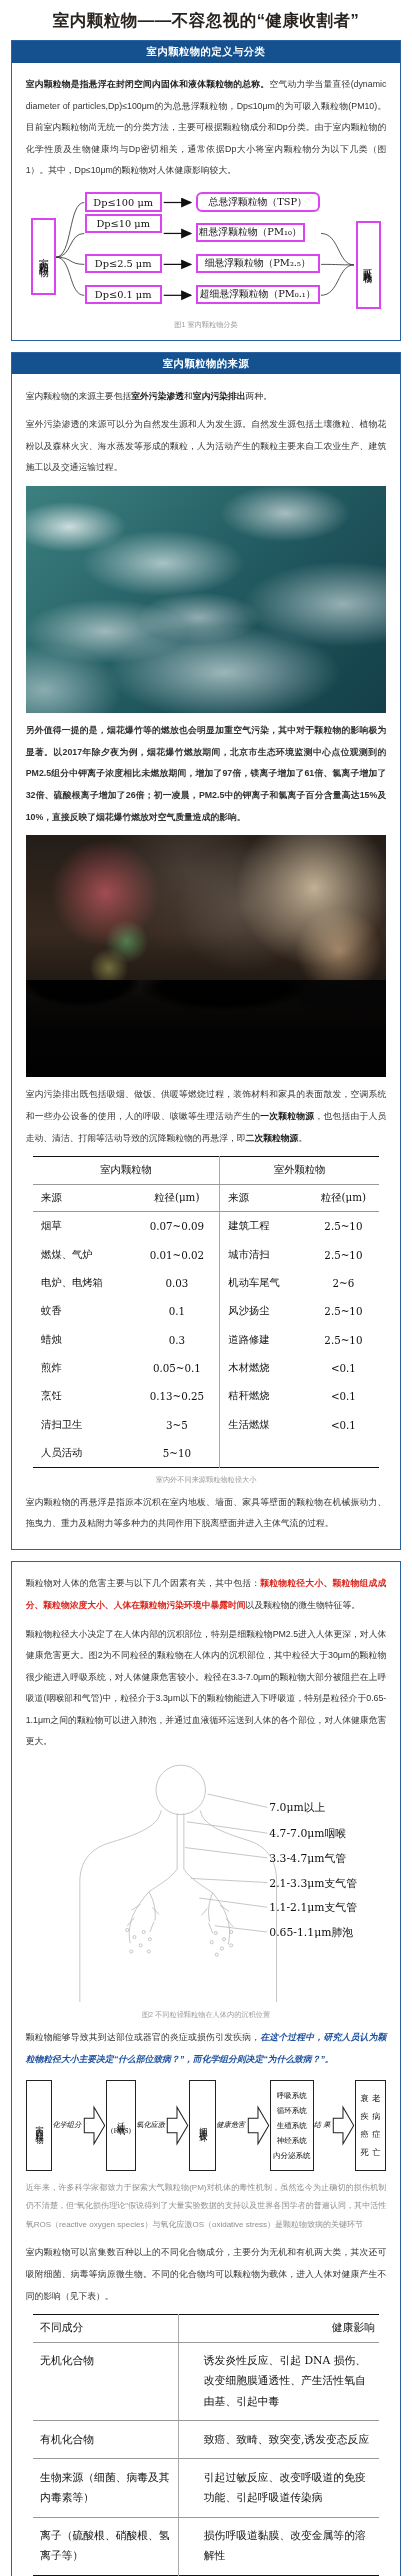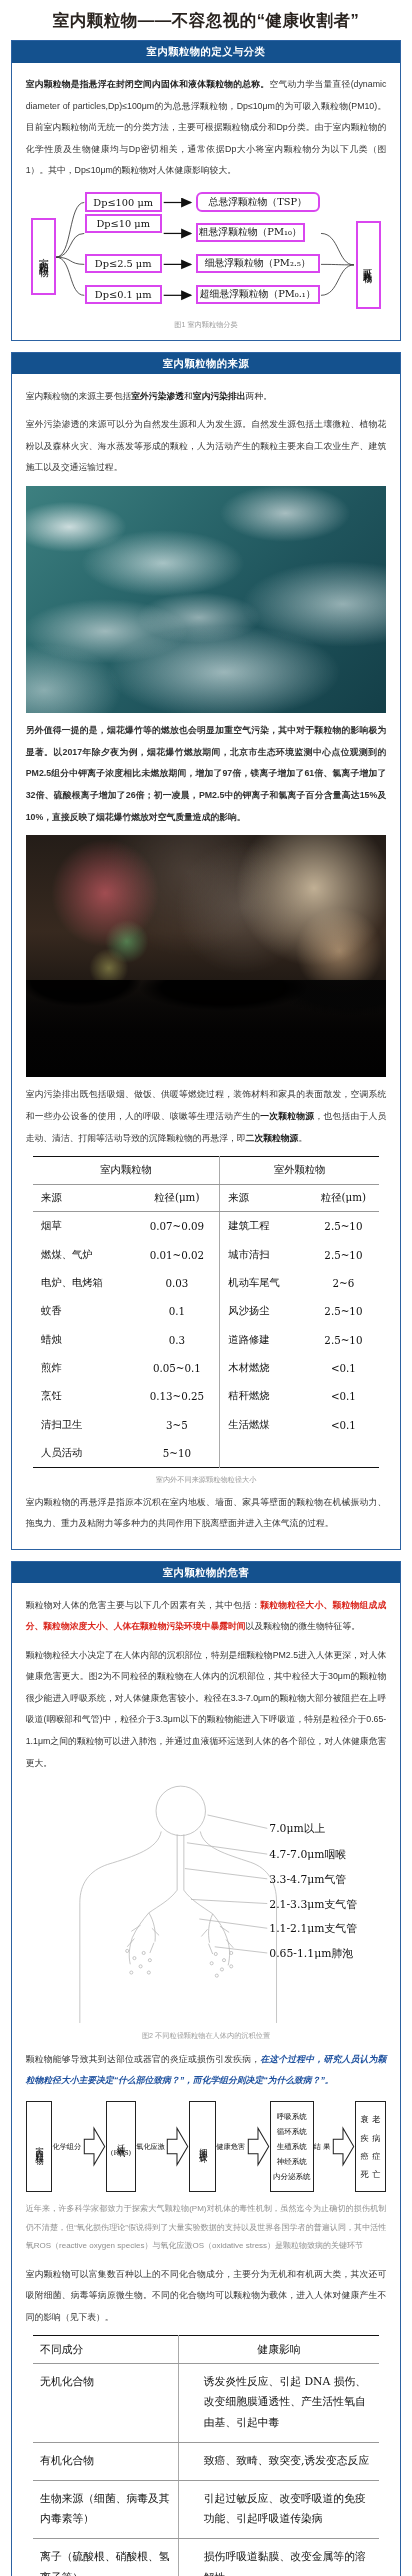--- a/index.html
+++ b/index.html
@@ -46,37 +46,37 @@
       radial-gradient(ellipse 103px 41px at 90% 5%, rgba(5,5,5,.9), rgba(5,5,5,.9) 55%, rgba(0,0,0,0) 75%),
       linear-gradient(to bottom, rgba(8,7,6,.55), #040303 55%, #020202 100%);}
   
   table.data-table{border-collapse:collapse;width:96%;margin:7.2px auto 2.1px;font-family:"DejaVu Serif","Liberation Serif",serif;color:#111;}
   table.data-table{border-top:1.5px solid #111;border-bottom:1.5px solid #111;}
   .t1 th{font-weight:normal;font-size:10.3px;padding:6.2px 3.1px;border-bottom:0.5px solid #999;}
   .t1 td{font-size:10.3px;padding:7.2px 3.1px;}
   .t1 .src{text-align:left;padding-left:8.2px;}
   .t1 .sz{text-align:center;}
   .t1 .vdiv{border-right:0.5px solid #aaa;}
-  .t2 th{font-weight:normal;font-size:10.8px;padding:6.2px 4.1px;border-bottom:0.5px solid #999;}
+  .t2 th{font-weight:normal;font-size:10.8px;padding:6.2px 4.1px;border-bottom:0.5px solid #999;text-align:right;}
   .t2 td{font-size:10.8px;padding:8.2px 5.2px;line-height:1.9;border-bottom:0.5px solid #999;vertical-align:top;}
   .t2 tr:last-child td{border-bottom:none;}
   .t2 .c1{width:42%;text-align:left;padding-left:7.2px;border-right:0.5px solid #aaa;}
   .t2 .c2{text-align:left;padding-left:25px;}
   
   .fig1-wrap{position:relative;width:361px;height:124px;margin:8.2px auto 0;font-family:"DejaVu Serif","Liberation Serif",serif;}
   .fig1-wrap svg{position:absolute;left:0;top:0;}
   .fbox{position:absolute;border:2px solid #d946ef;background:#fff;display:flex;align-items:center;justify-content:center;color:#111;box-sizing:border-box;}
   .vtext{writing-mode:vertical-lr;text-orientation:upright;letter-spacing:2.6px;}
   
   .fig2-wrap{width:361px;margin:3.1px auto 0;}
   
   .flow{display:flex;align-items:center;justify-content:space-between;margin:9.3px 0 5.2px;font-family:"DejaVu Serif","Liberation Serif",serif;}
   .flow .fb{border:1px solid #222;background:#fff;display:flex;flex-direction:column;align-items:center;justify-content:center;height:91px;box-sizing:border-box;color:#111;}
   .flow .arrcell{display:flex;align-items:center;}
-  .flow .alabel{font-size:7.2px;margin-right:1.5px;white-space:nowrap;color:#111;}
+  .flow .alabel{font-size:7.2px;margin-right:1.5px;white-space:nowrap;color:#111;font-style:italic;}
   .flow .pre{white-space:pre-line;text-align:center;}
 </style>
 </head>
 <body>
 
 <h1 class="main-title">室内颗粒物——不容忽视的“健康收割者”</h1>
 
 <div class="section">
   <div class="sec-header">室内颗粒物的定义与分类</div>
   <div class="sec-body">
@@ -204,21 +204,20 @@
       </table>
     <div class="caption">室内外不同来源颗粒物粒径大小</div>
 
     <p class="body-text">室内颗粒物的再悬浮是指原本沉积在室内地板、墙面、家具等壁面的颗粒物在机械振动力、拖曳力、重力及粘附力等多种力的共同作用下脱离壁面并进入主体气流的过程。</p>
   </div>
 </div>
 
 <div class="sec-gap"></div>
 
 <div class="section">
-  <div class="sec-header">室内颗粒物的危害</div>
   <div class="sec-body">
     <p class="body-text"><span>颗粒物对人体的危害主要与以下几个因素有关，其中包括：</span><span class="red-em">颗粒物粒径大小、颗粒物组成成分、颗粒物浓度大小、人体在颗粒物污染环境中暴露时间</span><span>以及颗粒物的微生物特征等。</span></p>
     <p class="body-text">颗粒物粒径大小决定了在人体内部的沉积部位，特别是细颗粒物PM2.5进入人体更深，对人体健康危害更大。图2为不同粒径的颗粒物在人体内的沉积部位，其中粒径大于30μm的颗粒物很少能进入呼吸系统，对人体健康危害较小。粒径在3.3-7.0μm的颗粒物大部分被阻拦在上呼吸道(咽喉部和气管)中，粒径介于3.3μm以下的颗粒物能进入下呼吸道，特别是粒径介于0.65-1.1μm之间的颗粒物可以进入肺泡，并通过血液循环运送到人体的各个部位，对人体健康危害更大。</p>
 
     <div class="fig2-wrap">
       <svg width="361" height="242" viewBox="0 0 700 470">
         <g stroke="#b5b5b5" stroke-width="1.5" fill="none">
           <circle cx="300" cy="58" r="48"></circle>
           <path d="M262,98 C256,132 210,146 158,162 C122,174 104,200 104,236 L104,470"></path>
           <path d="M338,98 C344,130 388,142 436,158 C470,170 486,198 486,234 L486,470"></path>

